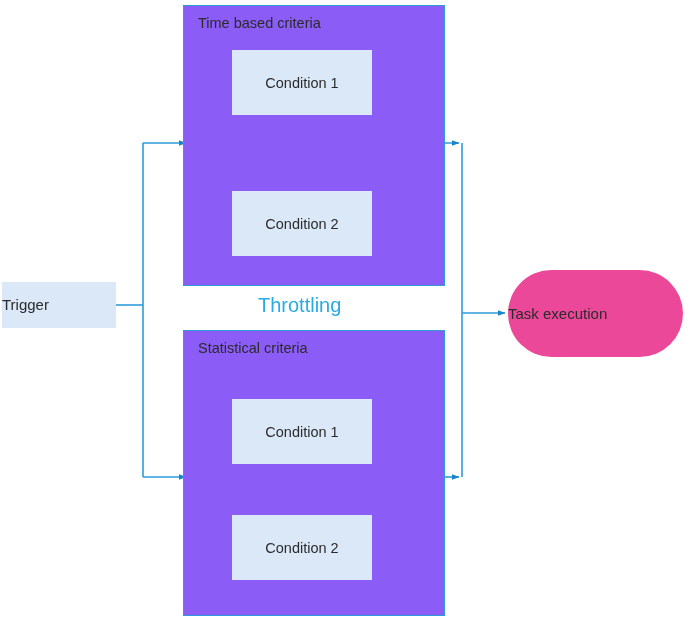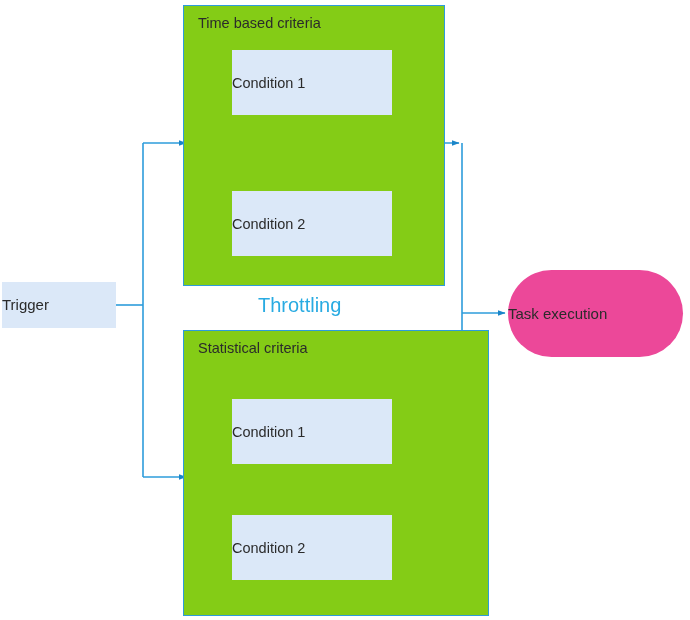--- a/index.html
+++ b/index.html
@@ -48,53 +48,54 @@
     left: 508px;
     top: 270px;
     width: 175px;
     height: 87px;
     background: #ec4899;
     border-radius: 44px;
   }
   .container-box {
     position: absolute;
     box-sizing: border-box;
-    background: #84cc16;
+    background: #8b5cf6;
     border: 1.6px solid #2d9cdb;
     padding-left: 25px;
   }
   .container-time {
     left: 183px;
     top: 5px;
     width: 262px;
     height: 281px;
   }
   .container-stat {
     left: 183px;
     top: 330px;
-    width: 306px;
+    width: 262px;
     height: 286px;
   }
   .container-title {
     position: absolute;
     left: 14px;
     top: 9px;
     font-size: 14.5px;
     color: #2b2b2b;
     white-space: nowrap;
   }
   .cond {
     position: absolute;
     box-sizing: border-box;
     display: flex;
     align-items: center;
+    justify-content: center;
     background: #dbe8f8;
     color: #2b2b2b;
     font-size: 14.5px;
-    width: 160px;
+    width: 140px;
     height: 65px;
     left: 232px;
   }
   .cond-t1 { top: 50px; }
   .cond-t2 { top: 191px; }
   .cond-s1 { top: 399px; }
   .cond-s2 { top: 515px; }
   .throttling-label {
     position: absolute;
     left: 258px;

